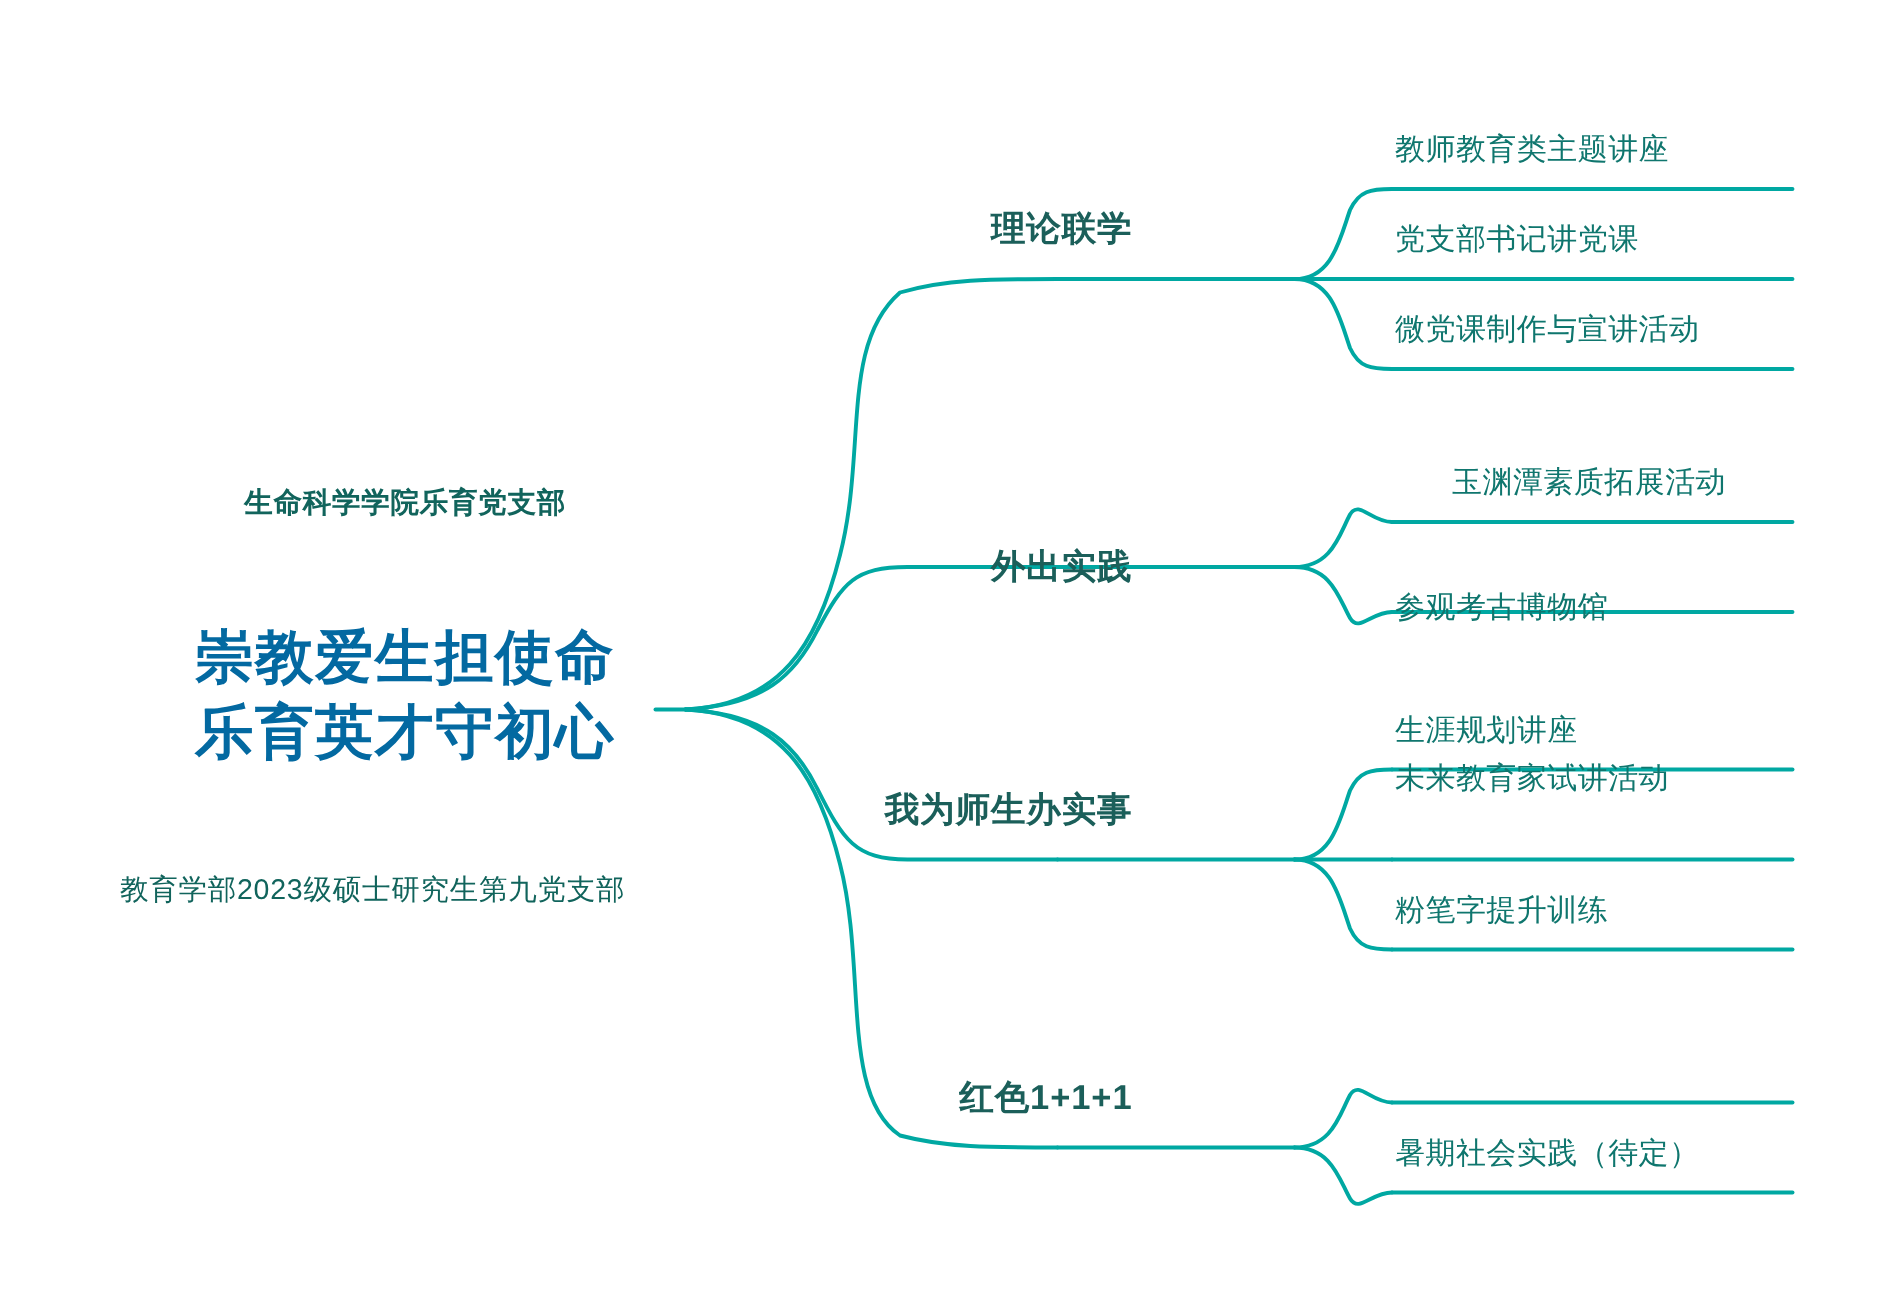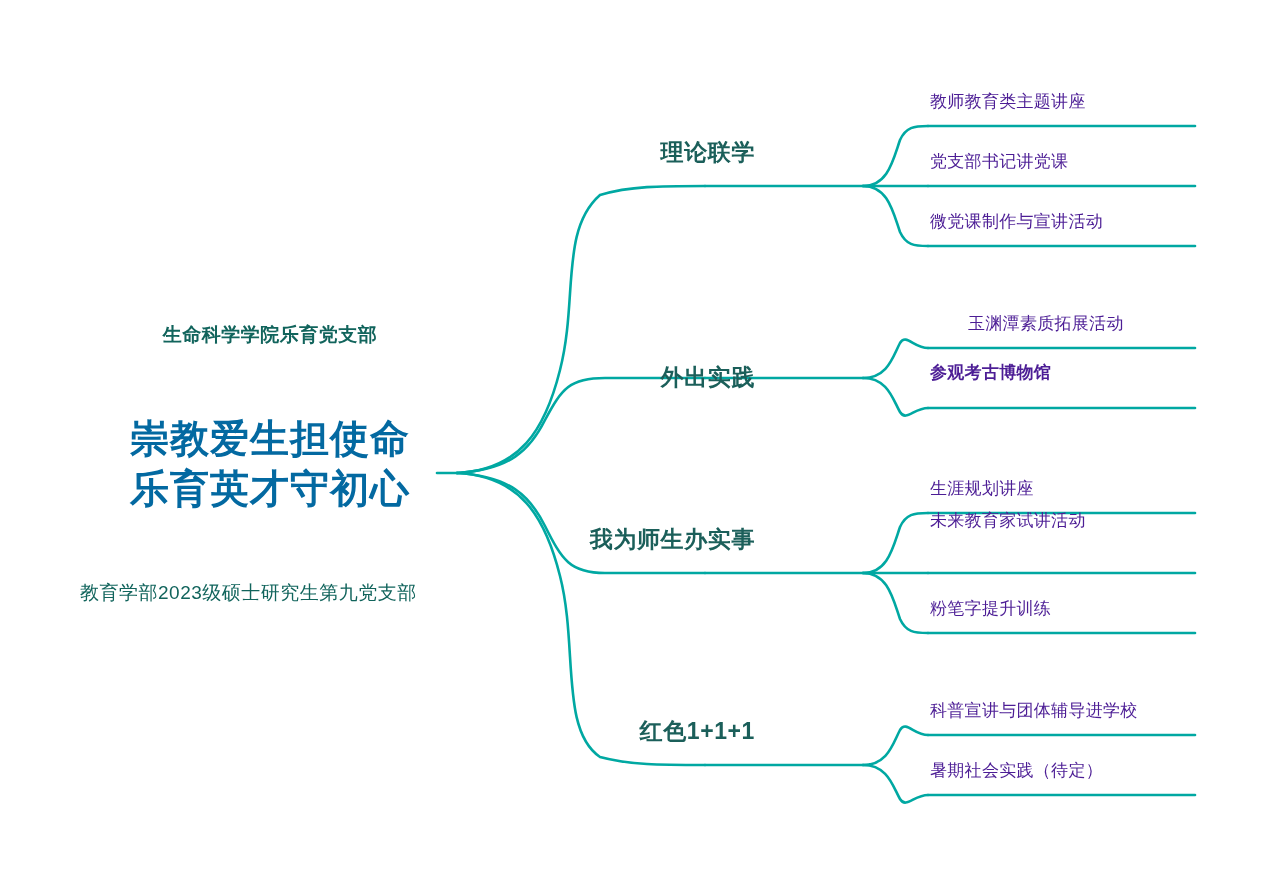--- a/index.html
+++ b/index.html
@@ -80,22 +80,22 @@
     color: #1b5f5a;
     font-size: 23px;
     font-weight: bold;
     letter-spacing: 0.6px;
     text-align: right;
     transform: translateY(-100%);
   }
 
   
   .leaf-label {
-    color: #4c1d95;
-    font-size: 17px;
+    color: #0f766e;
+    font-size: 20px;
     font-weight: normal;
     letter-spacing: 0.3px;
     text-align: left;
     transform: translateY(-100%);
   }
 </style>
 </head>
 <body>
 
 <div id="canvas">
@@ -177,21 +177,21 @@
     <span>微党课制作与宣讲活动</span>
   </div>
 
   <div class="node branch-label" style="left:485px; top:360px; width:270px;margin-top:33px;">
     <span>外出实践</span>
   </div>
 
   <div class="node leaf-label" style="left:968px; top:335px;">
     <span>玉渊潭素质拓展活动</span>
   </div>
-  <div class="node leaf-label" style="left:930px; top:384px;font-weight:bold;">
+  <div class="node leaf-label" style="left:930px; top:418px;">
     <span>参观考古博物馆</span>
   </div>
 
   <div class="node branch-label" style="left:485px; top:555px; width:270px;">
     <span>我为师生办实事</span>
   </div>
 
   <div class="node leaf-label" style="left:930px; top:500px;">
     <span>生涯规划讲座</span>
   </div>
@@ -199,20 +199,17 @@
     <span>未来教育家试讲活动</span>
   </div>
   <div class="node leaf-label" style="left:930px; top:620px;">
     <span>粉笔字提升训练</span>
   </div>
 
   <div class="node branch-label" style="left:485px; top:747px; width:270px;">
     <span>红色1+1+1</span>
   </div>
 
-  <div class="node leaf-label" style="left:930px; top:722px;">
-    <span>科普宣讲与团体辅导进学校</span>
-  </div>
   <div class="node leaf-label" style="left:930px; top:782px;">
     <span>暑期社会实践（待定）</span>
   </div>
 
 </div>
 
 </body></html>

